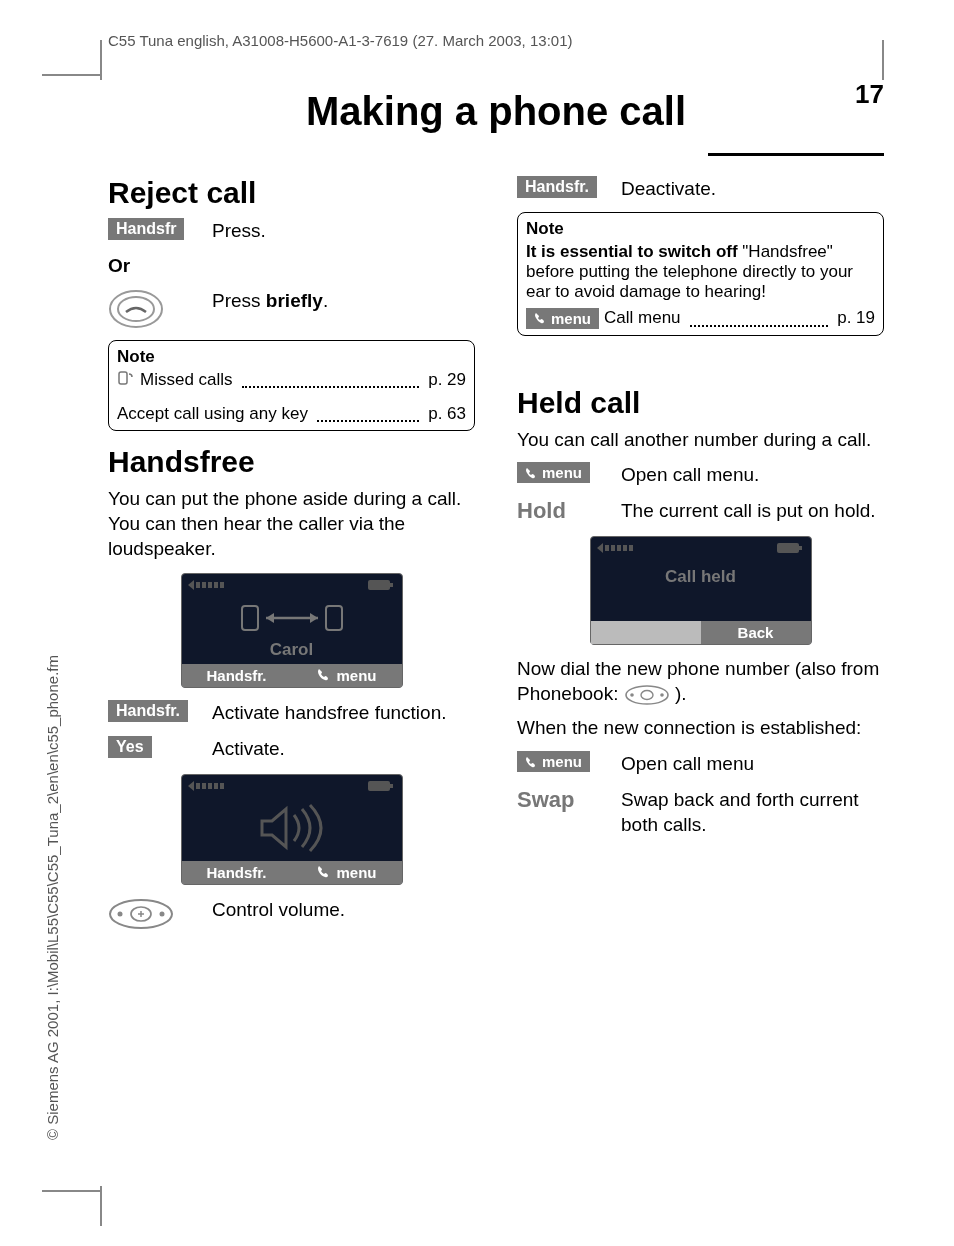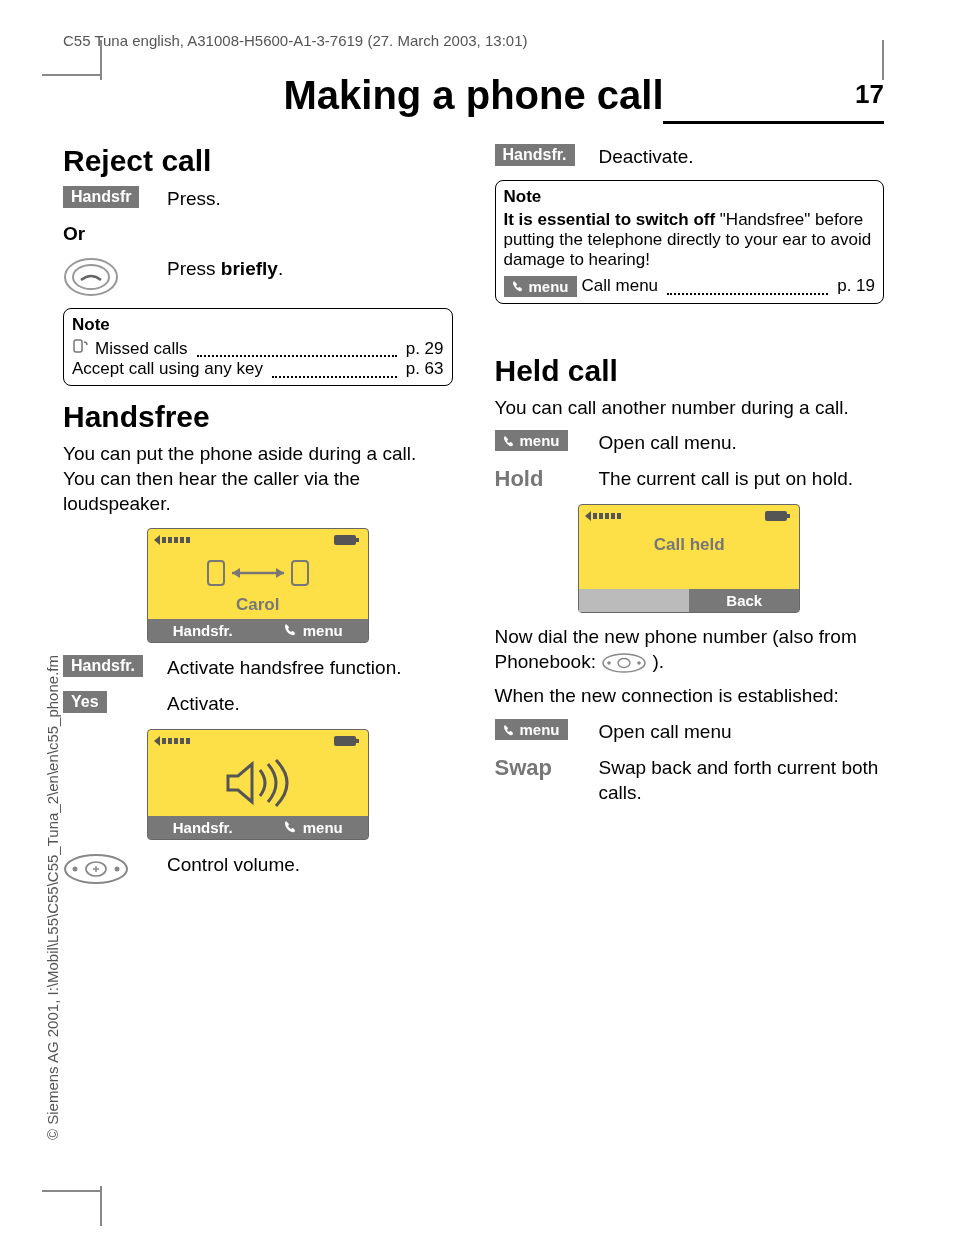--- a/index.html
+++ b/index.html
@@ -6,21 +6,21 @@
     margin: 0;
     padding: 0;
     font-family: Arial, Helvetica, sans-serif;
     background: #fff;
     color: #000;
     width: 954px;
     height: 1246px;
     position: relative;
   }
   .page {
-    padding: 32px 70px 40px 63px;
+    padding: 32px 70px 40px 108px;
     position: relative;
   }
   .side-text {
     position: absolute;
     left: 44px;
     top: 1140px;
     transform: rotate(-90deg);
     transform-origin: left top;
     font-size: 15px;
     color: #555;
@@ -64,21 +64,21 @@
   .title-row {
     display: flex;
     align-items: baseline;
     justify-content: center;
     position: relative;
     margin-bottom: 26px;
   }
   .title-row h1 {
     font-size: 40px;
     font-weight: bold;
-    margin: 0;
+    margin: 16px;
   }
   .title-underline {
     height: 3px;
     background: #000;
     position: absolute;
     bottom: -6px;
     left: 600px;
     right: 0;
   }
   .page-num {
@@ -144,36 +144,36 @@
     padding: 6px 8px;
     font-size: 17px;
     margin: 8px 0 14px 0;
   }
   .note-box .note-title {
     font-weight: bold;
     margin-bottom: 3px;
   }
   .dots-row {
     display: flex;
-    align-items: center;
+    align-items: flex-start;
     white-space: nowrap;
     gap: 5px;
   }
   .dots {
     flex: 1;
     border-bottom: 2px dotted #000;
     height: 0.9em;
     margin: 0 4px;
   }
   
   .phone-screen {
     width: 220px;
     border: 1.5px solid #666;
     border-radius: 4px;
-    background: #fde047;
+    background: #0f172a;
     margin: 12px auto 12px auto;
   }
   .ps-top {
     display: flex;
     justify-content: space-between;
     padding: 4px 6px;
   }
   .signal svg, .batt svg { display: block; }
   .ps-mid {
     text-align: center;
@@ -284,21 +284,21 @@
           <span>
             <svg width="18" height="16">
                 <rect x="2" y="2" width="8" height="12" rx="2" fill="none" stroke="#777" stroke-width="1.5"></rect>
                 <path d="M12 4 q3 0 3 3" fill="none" stroke="#777" stroke-width="1.5"></path>
               </svg>
           </span>
           <span>Missed calls</span>
           <span class="dots"></span>
           <span>p. 29</span>
         </div>
-        <div class="dots-row" style="margin-top:0;">
+        <div class="dots-row" style="margin-top:13px;">
           <span>Accept call using any key</span>
           <span class="dots"></span>
           <span>p. 63</span>
         </div>
       </div>
 
       <h2 style="margin-top:10px;">Handsfree</h2>
 
       <div class="body-text">You can put the phone aside during a call. You can then hear the caller via the loudspeaker.</div>
 

